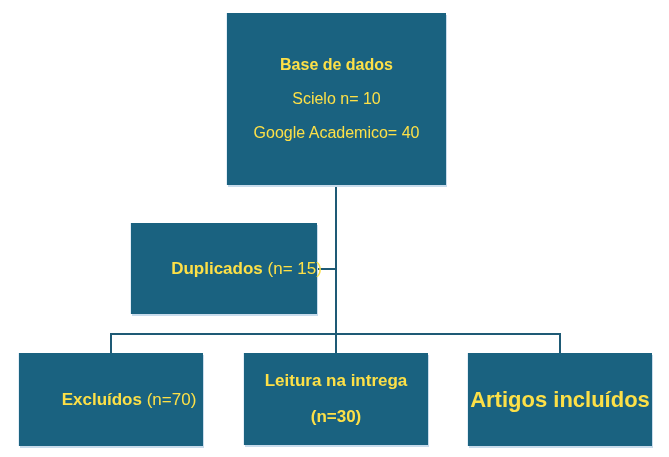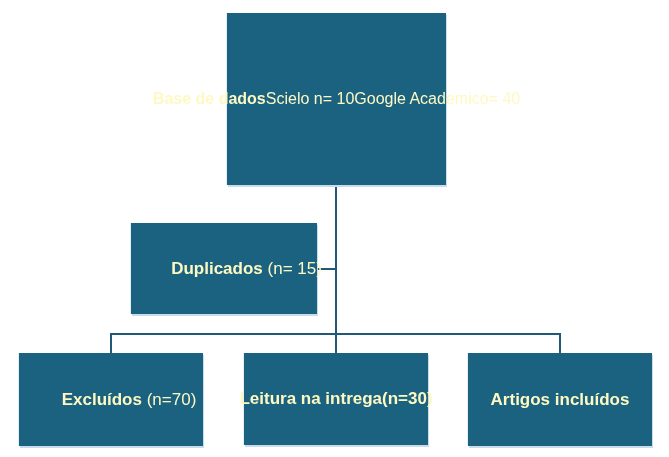--- a/index.html
+++ b/index.html
@@ -11,25 +11,25 @@
   .canvas {
     position: relative;
     width: 669px;
     height: 457px;
     background: #ffffff;
     overflow: hidden;
   }
   .box {
     position: absolute;
     background: #1A6280;
-    color: #fef9c3;
+    color: #fde047;
     box-sizing: border-box;
     box-shadow: 1px 2px 0 #c9dcec, -1px 0 0 #e3eef7;
     display: flex;
-    flex-direction: row;
+    flex-direction: column;
     align-items: center;
     justify-content: center;
     text-align: center;
   }
   .box .row { white-space: nowrap; }
   .b { font-weight: 700; }
 
   
   .box-database {
     left: 227px; top: 13px;
@@ -55,21 +55,21 @@
   }
   .box-reading {
     left: 244px; top: 353px;
     width: 184px; height: 92px;
     font-size: 17px;
     line-height: 36px;
   }
   .box-included {
     left: 468px; top: 353px;
     width: 184px; height: 93px;
-    font-size: 17px;
+    font-size: 22px;
     line-height: 36px;
   }
 
   
   .line {
     position: absolute;
     background: #1E5A75;
   }
   .v-main        { left: 335px; top: 185px; width: 2px; height: 169px; }
   .h-duplicates  { left: 316px; top: 268px; width: 20px; height: 2px; }

